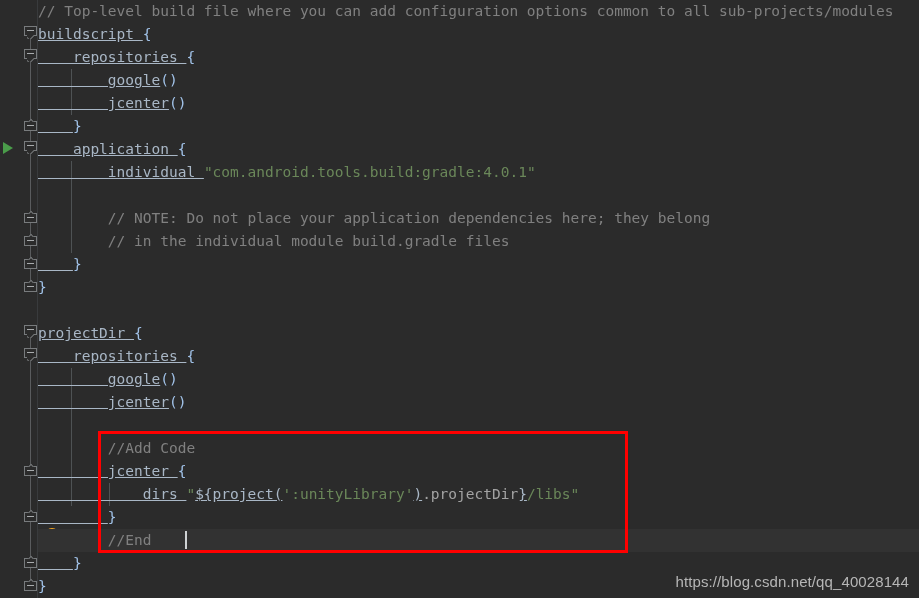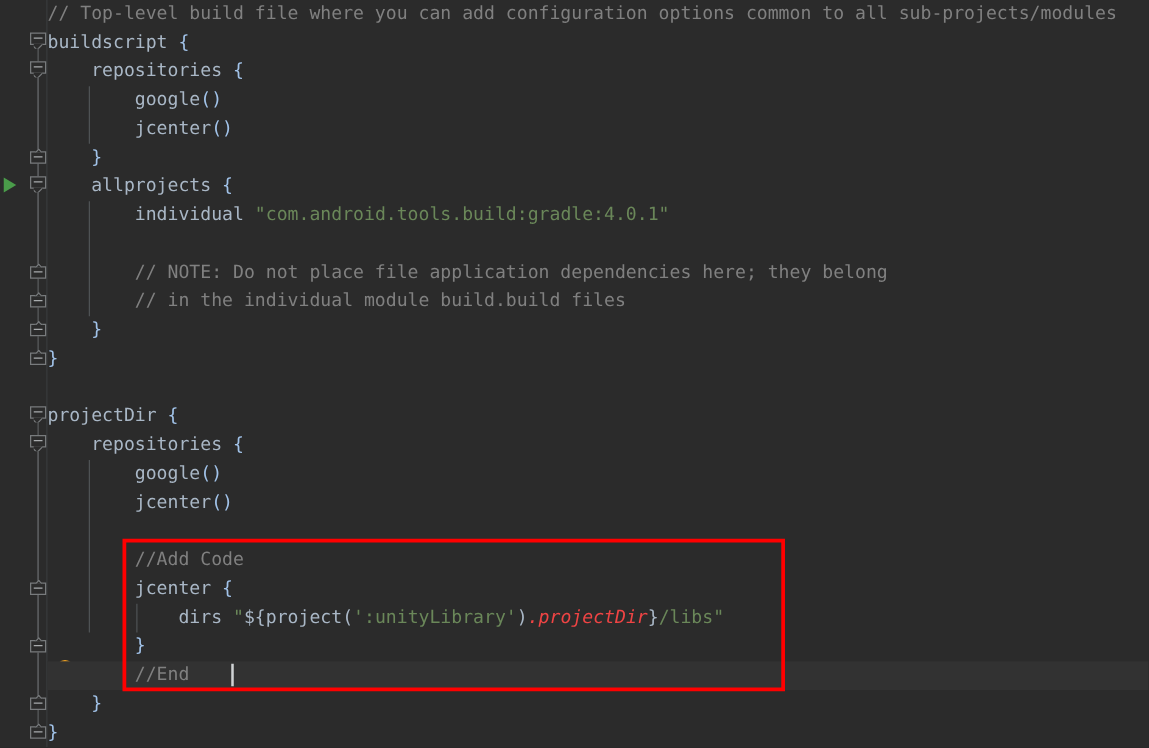--- a/index.html
+++ b/index.html
@@ -154,24 +154,24 @@
     position: absolute;
     left: 0;
     white-space: pre;
     height: 23px;
     line-height: 23px;
   }
   .ln-text { white-space: pre; }
 
   
   .tk-comment  { color: #808080; }
-  .tk-ident    { color: #a9b7c6; }
+  .tk-ident    { color: #a9b7c6; text-decoration: underline; }
   .tk-brace    { color: #a1c2e8; }
   .tk-string   { color: #6a8759; }
-  .tk-prop     { color: #ef4444; font-style: italic; }
+  .tk-prop     { color: #a3a3a3; }
 
   
   .red-box {
     position: absolute;
     border: 3px solid #ff0000;
     box-sizing: border-box;
     pointer-events: none;
   }
 
   
@@ -293,25 +293,25 @@
         <div class="indent-guide" style="left: 33px; top: 368px; height: 138px;"></div>
         <div class="indent-guide" style="left: 71px; top: 483px; height: 23px;"></div>
       </div>
     <div id="code-lines">
         <div class="line" style="top: 0px;"><span class="ln-text tk-comment">// Top-level build file where you can add configuration options common to all sub-projects/modules</span></div>
         <div class="line" style="top: 23px;"><span class="ln-text tk-ident">buildscript </span><span class="ln-text tk-brace">{</span></div>
         <div class="line" style="top: 46px;"><span class="ln-text tk-ident">    repositories </span><span class="ln-text tk-brace">{</span></div>
         <div class="line" style="top: 69px;"><span class="ln-text tk-ident">        google</span><span class="ln-text tk-brace">()</span></div>
         <div class="line" style="top: 92px;"><span class="ln-text tk-ident">        jcenter</span><span class="ln-text tk-brace">()</span></div>
         <div class="line" style="top: 115px;"><span class="ln-text tk-ident">    </span><span class="ln-text tk-brace">}</span></div>
-        <div class="line" style="top: 138px;"><span class="ln-text tk-ident">    allprojects </span><span class="ln-text tk-brace">{</span></div>
+        <div class="line" style="top: 138px;"><span class="ln-text tk-ident">    application </span><span class="ln-text tk-brace">{</span></div>
         <div class="line" style="top: 161px;"><span class="ln-text tk-ident">        individual </span><span class="ln-text tk-string">"com.android.tools.build:gradle:4.0.1"</span></div>
         <div class="line" style="top: 184px;"></div>
-        <div class="line" style="top: 207px;"><span class="ln-text tk-comment">        // NOTE: Do not place file application dependencies here; they belong</span></div>
-        <div class="line" style="top: 230px;"><span class="ln-text tk-comment">        // in the individual module build.build files</span></div>
+        <div class="line" style="top: 207px;"><span class="ln-text tk-comment">        // NOTE: Do not place your application dependencies here; they belong</span></div>
+        <div class="line" style="top: 230px;"><span class="ln-text tk-comment">        // in the individual module build.gradle files</span></div>
         <div class="line" style="top: 253px;"><span class="ln-text tk-ident">    </span><span class="ln-text tk-brace">}</span></div>
         <div class="line" style="top: 276px;"><span class="ln-text tk-brace">}</span></div>
         <div class="line" style="top: 299px;"></div>
         <div class="line" style="top: 322px;"><span class="ln-text tk-ident">projectDir </span><span class="ln-text tk-brace">{</span></div>
         <div class="line" style="top: 345px;"><span class="ln-text tk-ident">    repositories </span><span class="ln-text tk-brace">{</span></div>
         <div class="line" style="top: 368px;"><span class="ln-text tk-ident">        google</span><span class="ln-text tk-brace">()</span></div>
         <div class="line" style="top: 391px;"><span class="ln-text tk-ident">        jcenter</span><span class="ln-text tk-brace">()</span></div>
         <div class="line" style="top: 414px;"></div>
         <div class="line" style="top: 437px;"><span class="ln-text tk-comment">        //Add Code</span></div>
         <div class="line" style="top: 460px;"><span class="ln-text tk-ident">        jcenter </span><span class="ln-text tk-brace">{</span></div>
@@ -319,13 +319,14 @@
         <div class="line" style="top: 506px;"><span class="ln-text tk-ident">        </span><span class="ln-text tk-brace">}</span></div>
         <div class="line" style="top: 529px;"><span class="ln-text tk-comment">        //End</span></div>
         <div class="line" style="top: 552px;"><span class="ln-text tk-ident">    </span><span class="ln-text tk-brace">}</span></div>
         <div class="line" style="top: 575px;"><span class="ln-text tk-brace">}</span></div>
       </div>
     <div class="caret" id="caret" style="left: 147px; top: 531px;"></div>
   </div>
 
   <div class="red-box" id="red-box" style="left: 98px; top: 431px; width: 530px; height: 122px; border-color: rgb(255, 0, 0);"></div>
 
+  <div class="watermark">https://blog.csdn.net/qq_40028144</div>
 </div>
 
 </body></html>

